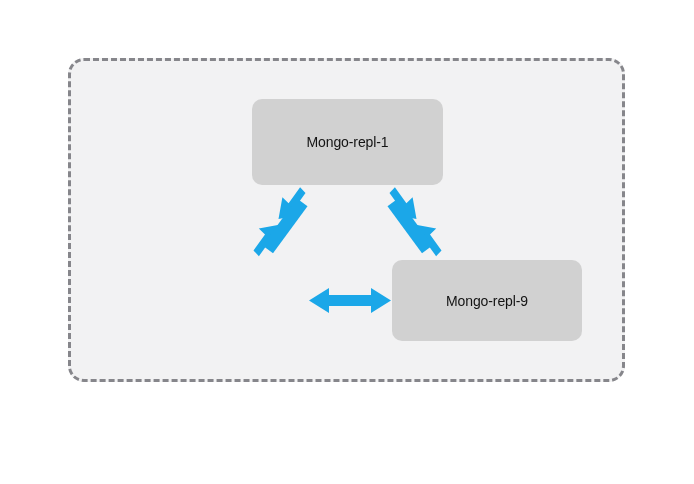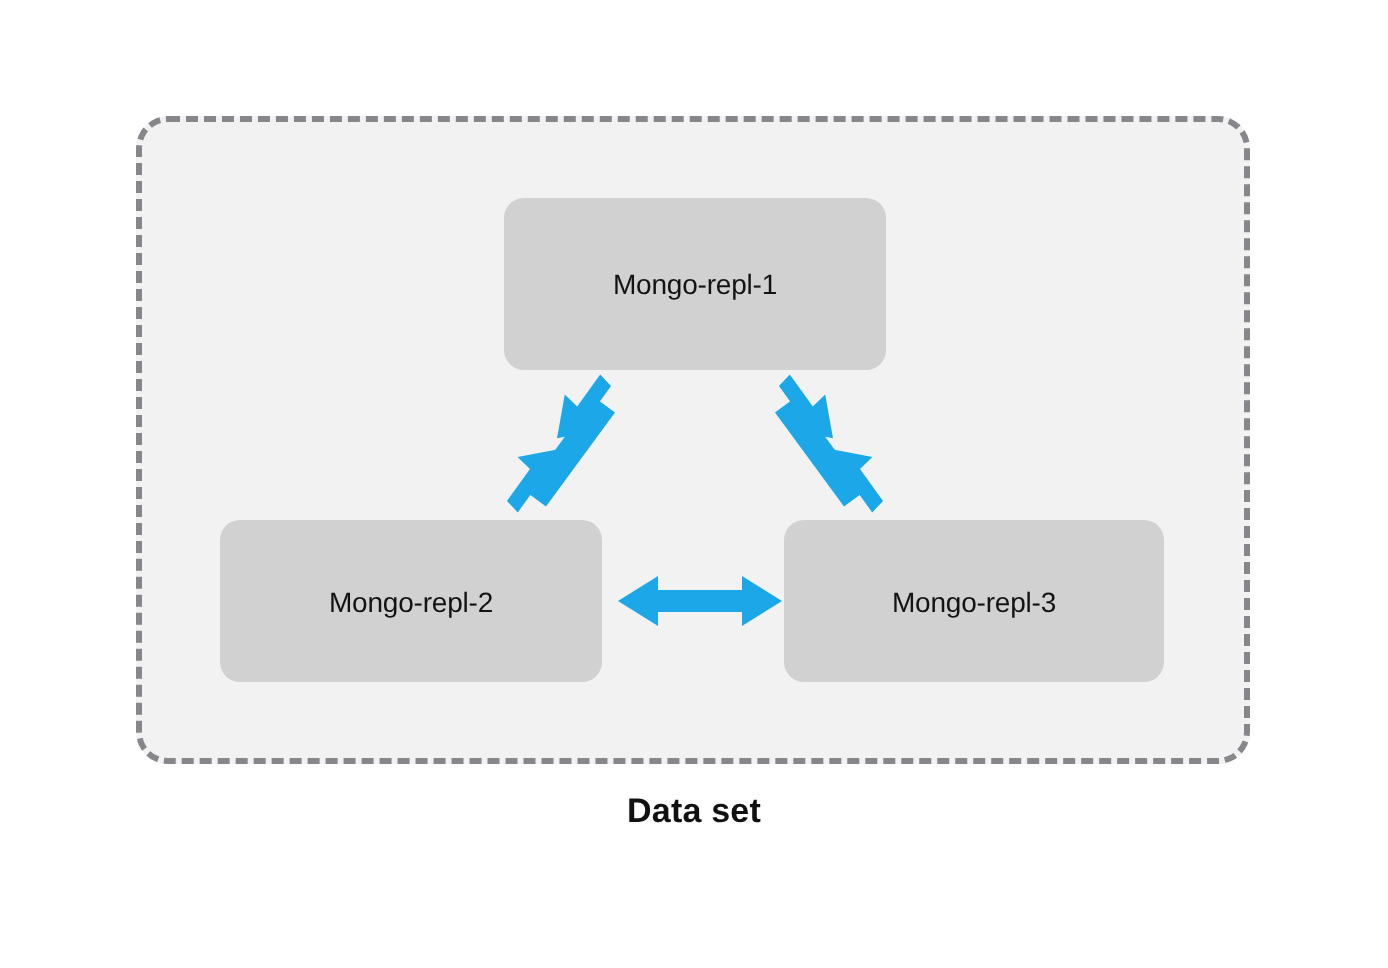--- a/index.html
+++ b/index.html
@@ -103,26 +103,23 @@
 <body>
 
 <div id="canvas">
 
   <div id="dataset-container"></div>
 
   <div class="node-box" id="node-repl-1">
     <span>Mongo-repl-1</span>
   </div>
 
-  <div class="node-box" id="node-repl-2">
-    <span>Mongo-repl-2</span>
-  </div>
 
   <div class="node-box" id="node-repl-3">
-    <span>Mongo-repl-3</span>
+    <span>Mongo-repl-9</span>
   </div>
 
   <svg id="arrow-layer" viewBox="0 0 694 484" width="694" height="484">
 
     <g class="arrow-hit">
       <path d="M 253.5 250.5
                L 265.0 234.5
                L 258.8 228.5
                L 280.5 224.4
                L 276.6 246.2
@@ -163,15 +160,14 @@
                L 371.0 295.0
                L 371.0 288.0
                L 391.0 300.5
                L 371.0 313.0
                L 371.0 306.0
                L 329.0 306.0
                L 329.0 313.0 Z" fill="#1ba7e8"></path>
     </g>
   </svg>
 
-  <div id="dataset-caption">Data set</div>
 
 </div>
 
 </body></html>

